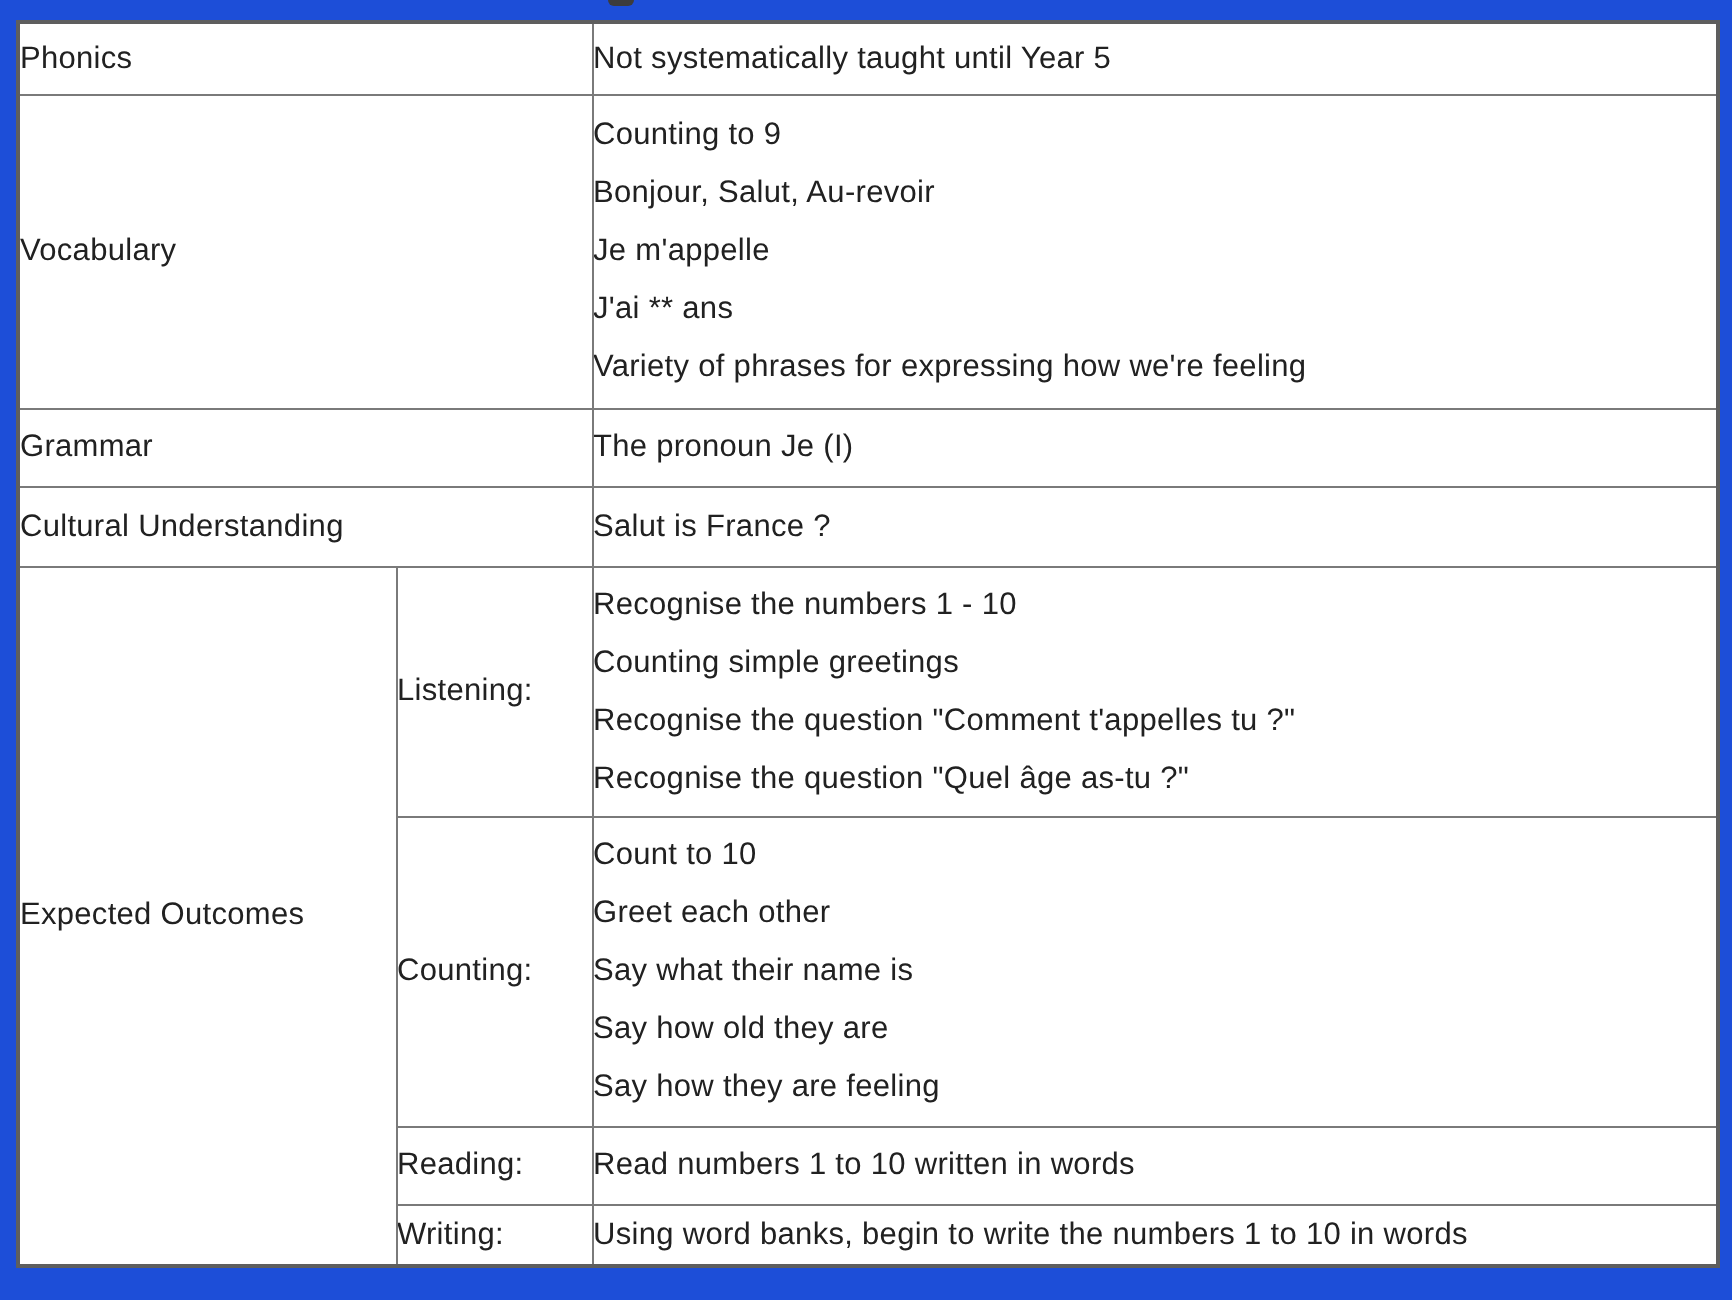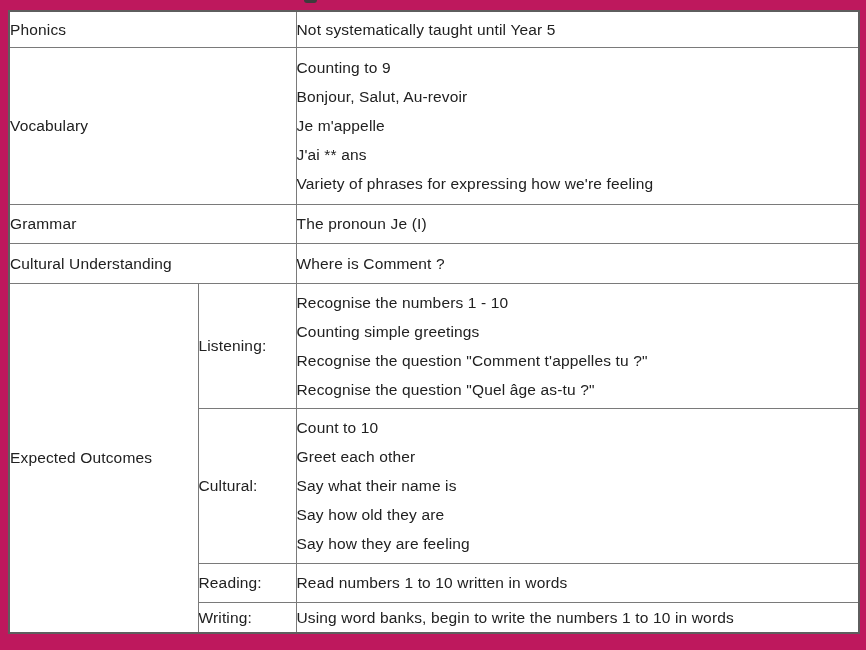--- a/index.html
+++ b/index.html
@@ -4,21 +4,21 @@
 <style>
   html, body {
     margin: 0;
     padding: 0;
     background: #ffffff;
   }
   .page {
     position: relative;
     width: 866px;
     height: 650px;
-    background: #be185d;
+    background: #1d4ed8;
     overflow: hidden;
     font-family: "Liberation Sans", "DejaVu Sans", sans-serif;
     color: #212121;
   }
   
   .cropped-frag {
     position: absolute;
     left: 304px;
     top: 0px;
     width: 13px;
@@ -111,42 +111,42 @@
       <td class="content-cell">
         <div class="line">The pronoun Je (I)</div>
       </td>
     </tr>
 
     <tr class="r-cultural">
       <td class="label-cell" colspan="2">
         <div class="line">Cultural Understanding</div>
       </td>
       <td class="content-cell">
-        <div class="line">Where is Comment ?</div>
+        <div class="line">Salut is France ?</div>
       </td>
     </tr>
 
     <tr class="r-listening">
       <td class="label-cell" rowspan="4">
         <div class="line">Expected Outcomes</div>
       </td>
       <td class="label-cell">
         <div class="line">Listening:</div>
       </td>
       <td class="content-cell">
         <div class="line">Recognise the numbers 1 - 10</div>
         <div class="line">Counting simple greetings</div>
         <div class="line">Recognise the question "Comment t'appelles tu ?"</div>
         <div class="line">Recognise the question "Quel âge as-tu ?"</div>
       </td>
     </tr>
 
     <tr class="r-speaking">
       <td class="label-cell">
-        <div class="line">Cultural:</div>
+        <div class="line">Counting:</div>
       </td>
       <td class="content-cell">
         <div class="line">Count to 10</div>
         <div class="line">Greet each other</div>
         <div class="line">Say what their name is</div>
         <div class="line">Say how old they are</div>
         <div class="line">Say how they are feeling</div>
       </td>
     </tr>
 

